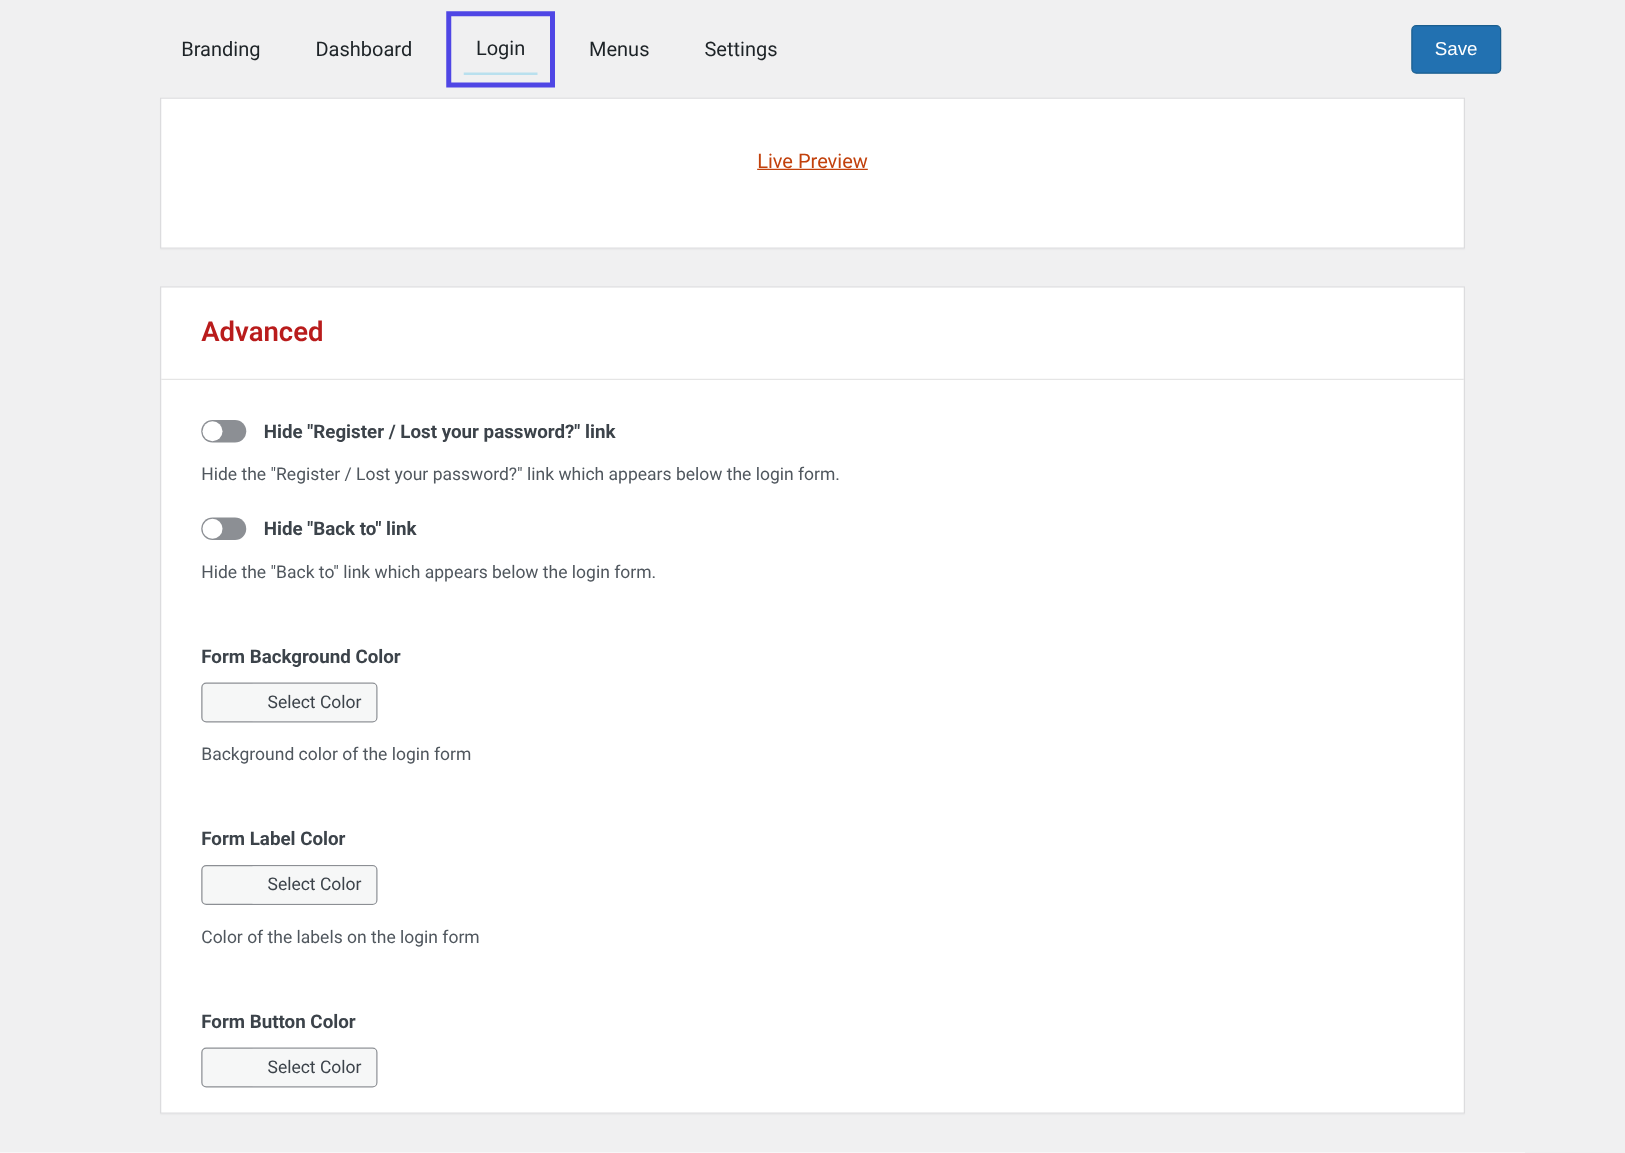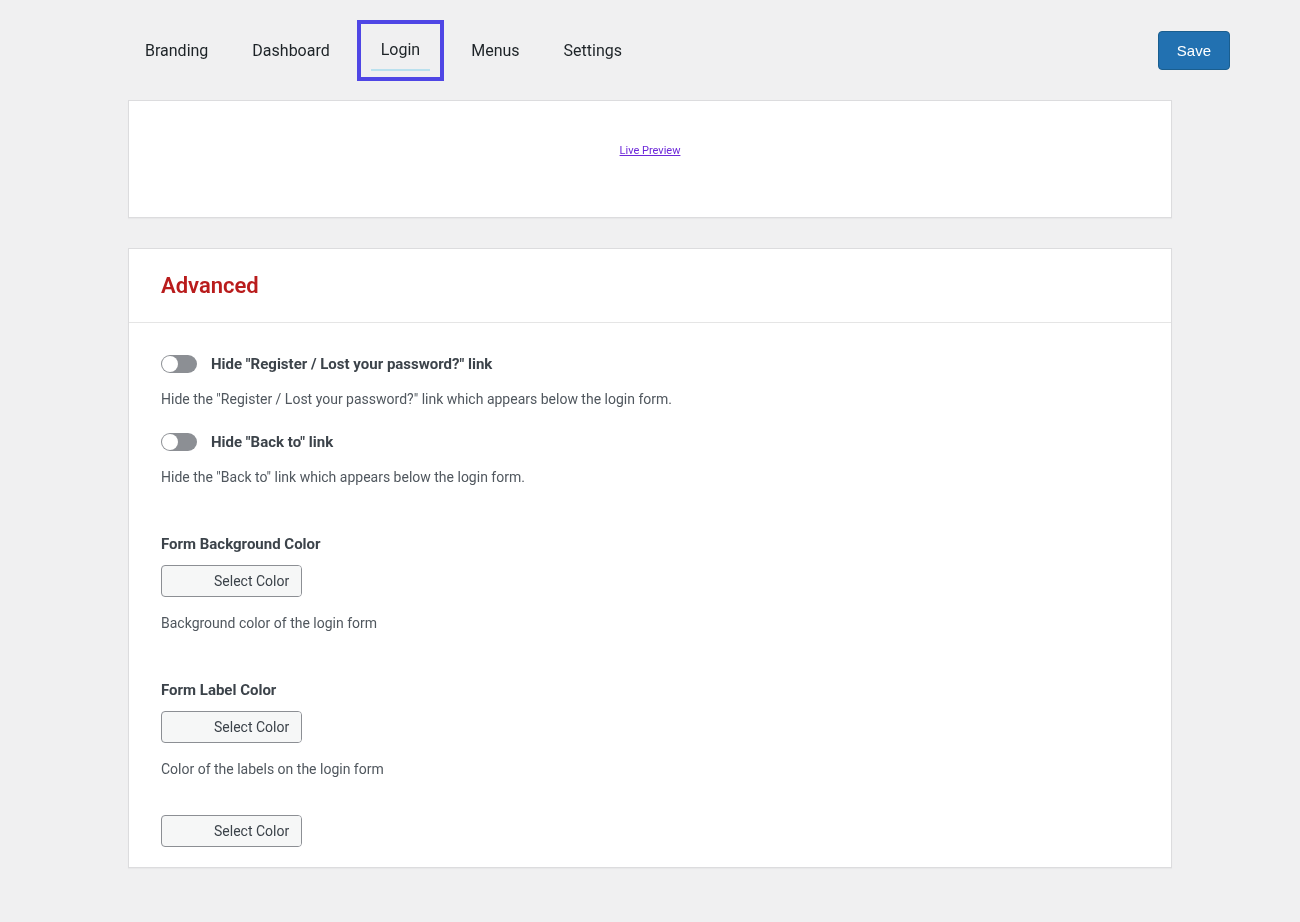--- a/index.html
+++ b/index.html
@@ -7,21 +7,21 @@
     font-family: -apple-system, BlinkMacSystemFont, "Segoe UI", Roboto, "Helvetica Neue", Arial, sans-serif;
     background: #f0f0f1;
     color: #1d2327;
     font-size: 14px;
   }
   .container { width: 1300px; margin: 0 auto; }
   .topbar {
     display: flex;
     align-items: center;
     padding: 0 0 0 128px;
-    height: 100px;
+    height: 78px;
   }
   .tabs { display: flex; align-items: center; flex: 1; gap: 10px; }
   .tab {
     padding: 18px 17px;
     font-size: 16px;
     color: #1d2327;
     cursor: pointer;
     position: relative;
   }
   .tab.active {
@@ -29,44 +29,44 @@
     padding: 16px 20px 18px 20px;
     margin-top: 0px;
   }
   .tab.active::after {
     content: "";
     position: absolute;
     left: 10px; right: 10px; bottom: 6px;
     height: 2px;
     background: #b9e0ee;
   }
-  .tabs-right { padding-right: 70px; }
+  .tabs-right { padding-right: 99px; }
   .save-btn {
     background: #2271b1;
     border: 1px solid #1a5e8f;
     color: #fff;
     font-size: 15px;
     padding: 10px 18px;
     border-radius: 4px;
     cursor: pointer;
   }
   .panel {
     background: #fff;
     margin: 0 128px 30px 128px;
     border: 1px solid #dcdcde;
     box-shadow: 0 1px 1px rgba(0,0,0,.03);
   }
   .panel.preview {
     padding: 40px 0 60px 0;
     text-align: center;
   }
   .preview-link {
-    color: #6d28d9;
+    color: #c2410c;
     text-decoration: underline;
-    font-size: 11px;
+    font-size: 16px;
     cursor: pointer;
   }
   .panel-header {
     padding: 24px 32px;
     border-bottom: 1px solid #e5e5e5;
   }
   .panel-header h2 {
     font-size: 22px;
     font-weight: 600;
     color: #b91c1c;
@@ -191,20 +191,21 @@
       <div class="field">
         <div class="field-title">Form Label Color</div>
         <div class="color-btn">
           <div class="color-swatch"></div>
           <div class="color-label">Select Color</div>
         </div>
         <div class="field-desc">Color of the labels on the login form</div>
       </div>
 
       <div class="field">
+        <div class="field-title">Form Button Color</div>
         <div class="color-btn">
           <div class="color-swatch"></div>
           <div class="color-label">Select Color</div>
         </div>
       </div>
 
     </div>
   </div>
 
 </div>

